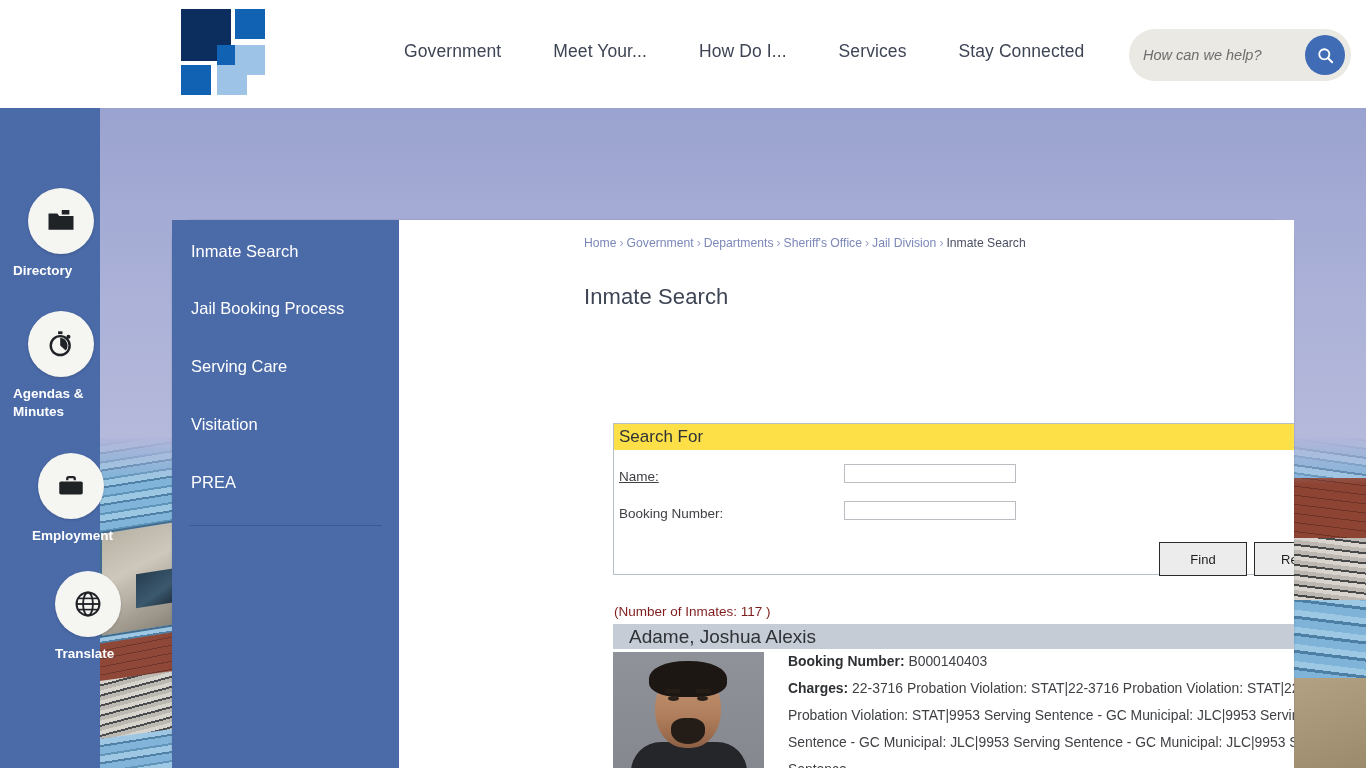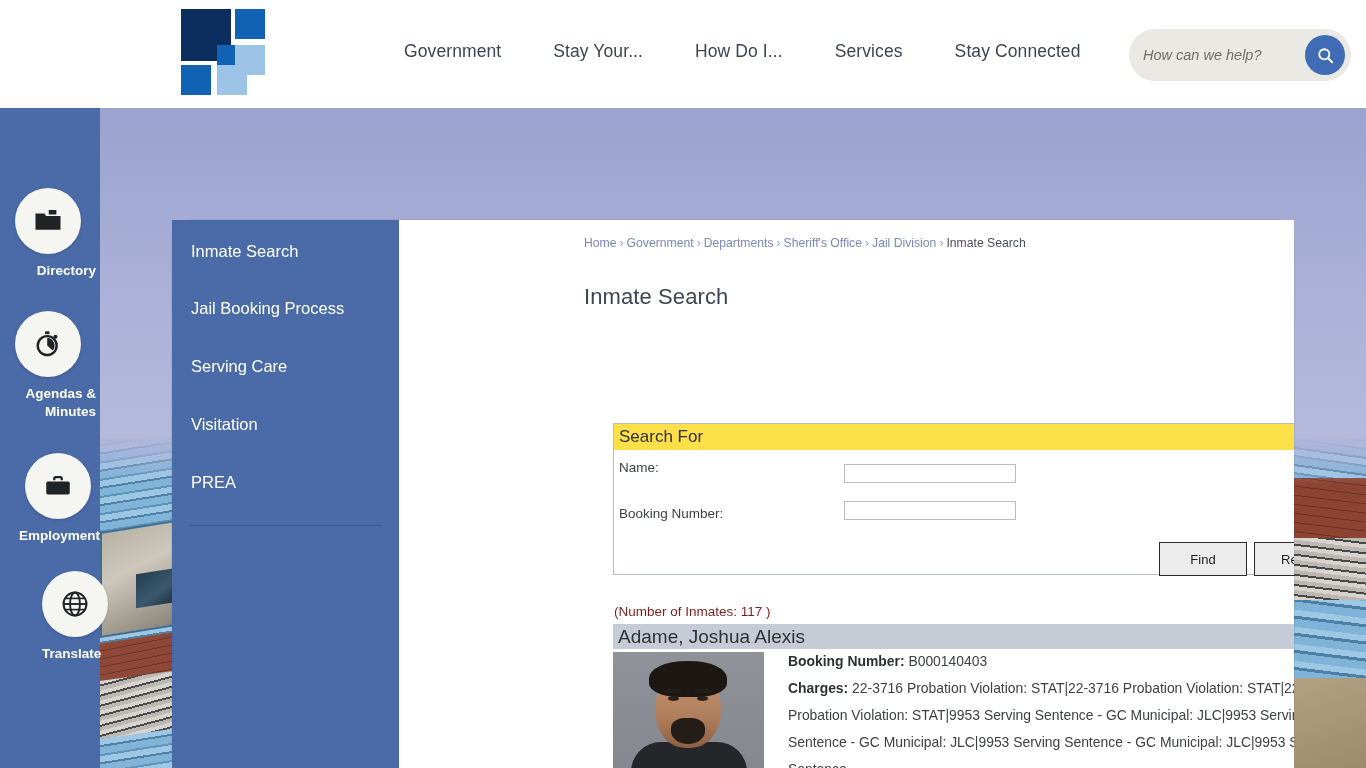--- a/index.html
+++ b/index.html
@@ -126,21 +126,21 @@
     background: #3f6cb4; border: none; cursor: pointer;
     display: flex; align-items: center; justify-content: center;
   }
 
   
   .rail {
     position: absolute; left: 0; top: 108px; width: 100px; height: 660px;
     background: #4a6aa8; z-index: 30;
   }
   .rail-item {
-    position: absolute; left: 0; width: 96px; text-align: right; cursor: pointer;
+    position: absolute; left: 13px; width: 96px; text-align: left; cursor: pointer;
   }
   .rail-circle {
     width: 66px; height: 66px; border-radius: 50%;
     background: #f5f5f2; margin: 0 auto 8px auto;
     display: flex; align-items: center; justify-content: center;
     box-shadow: 0 1px 3px rgba(0,0,0,.16);
   }
   .rail-label {
     color: #ffffff; font-size: 13.5px; font-weight: bold; line-height: 18px;
   }
@@ -204,21 +204,21 @@
     cursor: pointer;
   }
 
   .count-line {
     position: absolute; left: 215px; top: 384px;
     font-size: 13.5px; color: #7f1d1d;
   }
   .inmate-namebar {
     position: absolute; left: 214px; top: 404px; width: 742px; height: 25px;
     background: #c5ccd5; color: #2e3236; font-size: 19px; line-height: 25px;
-    padding-left: 5px;
+    padding-left: 16px;
   }
   .mugshot {
     position: absolute; left: 214px; top: 432px; width: 151px; height: 116px;
     background: linear-gradient(180deg,#8f9399 0%, #85898f 100%);
     overflow: hidden;
   }
   .mug-head {
     position:absolute; left:42px; top:16px; width:66px; height:80px;
     border-radius: 50% 50% 46% 46%;
     background: linear-gradient(180deg,#c79a78 0%, #b07e5c 60%, #8e6044 100%);
@@ -276,21 +276,21 @@
     <i style="left:36px; top:36px; width:30px; height:30px; background:#0b2e5e;"></i>
     <i style="left:54px; top:0px;  width:30px; height:30px; background:#1162b3;"></i>
     <i style="left:36px; top:36px; width:30px; height:30px; background:#1162b3;"></i>
     <i style="left:0px;  top:56px; width:30px; height:30px; background:#1162b3;"></i>
     <i style="left:54px; top:36px; width:30px; height:30px; background:#9dc3e6;"></i>
     <i style="left:36px; top:56px; width:30px; height:30px; background:#9dc3e6;"></i>
   </div>
 
   <nav class="mainnav">
     <a href="#">Government</a>
-    <a href="#">Stay Your...</a>
+    <a href="#">Meet Your...</a>
     <a href="#">How Do I...</a>
     <a href="#">Services</a>
     <a href="#">Stay Connected</a>
   </nav>
 
   <div class="searchbox">
     <input type="text" placeholder="How can we help?" style="">
     <button class="search-btn">
       <svg width="19" height="19" viewBox="0 0 24 24">
         <circle cx="10.5" cy="10.5" r="6.4" fill="none" stroke="#ffffff" stroke-width="2.3"></circle>
@@ -364,21 +364,21 @@
 
     <div class="breadcrumb">
       <a href="#">Home</a><span class="sep">›</span><a href="#">Government</a><span class="sep">›</span><a href="#">Departments</a><span class="sep">›</span><a href="#">Sheriff's Office</a><span class="sep">›</span><a href="#">Jail Division</a><span class="sep">›</span><span class="current">Inmate Search</span>
     </div>
 
     <div class="page-title">Inmate Search</div>
 
     <div class="form-panel">
       <div class="form-head">Search For</div>
       <div class="form-body">
-        <div class="form-lbl" style="left:5px; top:10px;">Name:</div>
+        <div class="form-lbl" style="left:5px; top:19px;text-decoration:underline;">Name:</div>
         <input class="form-inp" style="left: 230px; top: 14px;" type="text">
 
         <div class="form-lbl" style="left:5px; top:56px;">Booking Number:</div>
         <input class="form-inp" style="left: 230px; top: 51px;" type="text">
 
         <button class="btn" style="left:545px; top:92px;">Find</button>
         <button class="btn" style="left:640px; top:92px;">Reset</button>
       </div>
     </div>
 

